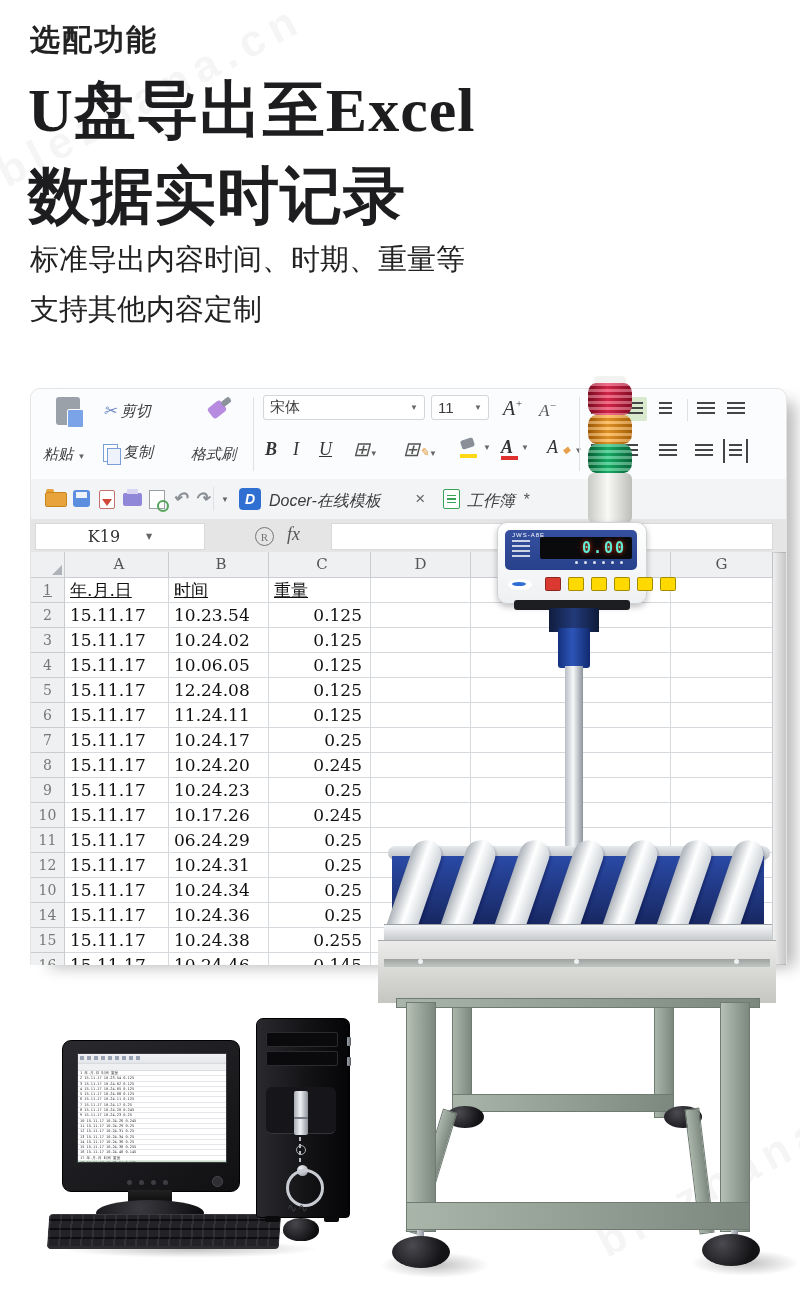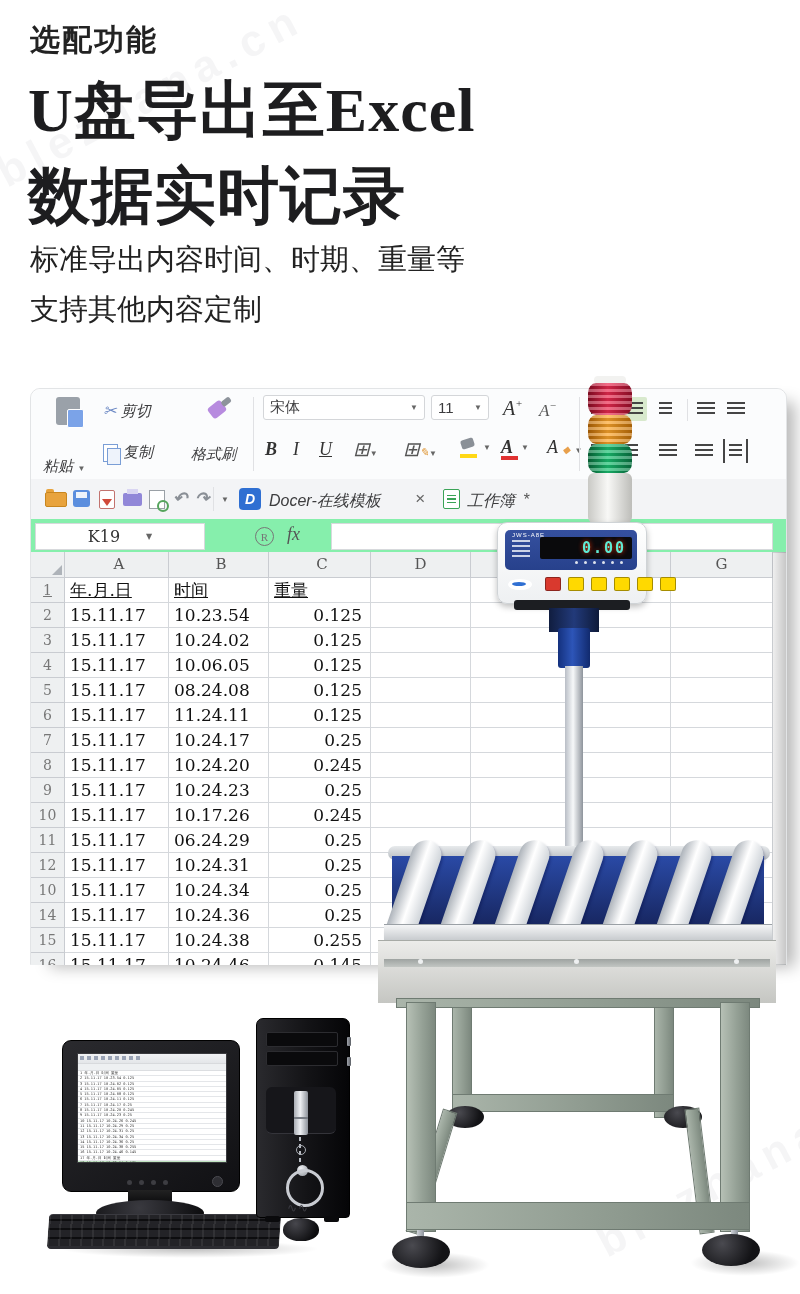--- a/index.html
+++ b/index.html
@@ -19,21 +19,21 @@
   .subline{left:30px;font-size:29px;color:#222;font-family:"Liberation Serif",serif;}
 
   
   .window{left:30px;top:388px;width:757px;height:577px;background:#fff;
           border:1px solid #e2e4e6;border-radius:10px 10px 0 0;
           box-shadow:14px 8px 16px -6px rgba(0,0,0,0.28);box-sizing:border-box;}
   .ribbon{position:absolute;left:0;top:0;width:100%;height:90px;background:#fbfcfd;
           border-radius:10px 10px 0 0;border-bottom:1px solid #e6e7e9;}
   .quickbar{position:absolute;left:0;top:90px;width:100%;height:40px;background:#f3f4f6;
             border-bottom:1px solid #e2e3e5;}
-  .formularow{position:absolute;left:0;top:130px;width:100%;height:33px;background:#86efac;
+  .formularow{position:absolute;left:0;top:130px;width:100%;height:33px;background:#e5e5e5;
               border-bottom:1px solid #dddfe2;}
   .sheet{position:absolute;left:0;top:163px;width:742px;height:413px;background:#fff;overflow:hidden;}
   .edge-shade{position:absolute;right:0;top:163px;width:14px;height:413px;
               background:linear-gradient(to right,rgba(0,0,0,0.05),rgba(0,0,0,0.22));}
 
   
   .ric{position:absolute;color:#444;font-style:italic;}
   .vdiv{position:absolute;width:1px;background:#e0e1e4;top:8px;height:74px;}
   .lbl{font-size:15px;color:#3c3c3e;}
   .caret{font-size:8px;color:#666;}
@@ -199,21 +199,21 @@
   </div>
   <div class="abs subline" style="top:290px;">支持其他内容定制</div>
   <div class="abs subline" style="top:240px;">标准导出内容时间、时期、重量等</div>
 
   <div class="abs window">
 
     <div class="ribbon">
       <div class="ric" style="left:25px;top:8px;">
           <div class="clipboard"></div>
         </div>
-      <div class="ric" style="left:12px;top:68px;text-align:center;">
+      <div class="ric" style="left:12px;top:56px;text-align:center;">
         <span class="lbl">粘贴</span> <span class="caret">▼</span>
       </div>
       <div class="ric" style="left:72px;top:12px;">
         <span style="color:#6b88c4;font-size:16px;">✂</span>
         <span class="lbl">剪切</span>
       </div>
       <div class="ric" style="left:72px;top:54px;display:flex;gap:5px;align-items:center;">
         <span class="copyic"></span>
         <span class="lbl">复制</span>
       </div>
@@ -377,21 +377,21 @@
             <div class="cell c1">10.06.05</div>
             <div class="cell c2 num">0.125</div>
             <div class="cell c3"></div>
             <div class="cell c4"></div>
             <div class="cell c5"></div>
             <div class="cell c6"></div>
           </div>
           <div class="srow">
             <div class="cell rownum">5</div>
             <div class="cell c0">15.11.17</div>
-            <div class="cell c1">08.24.08</div>
+            <div class="cell c1">12.24.08</div>
             <div class="cell c2 num">0.125</div>
             <div class="cell c3"></div>
             <div class="cell c4"></div>
             <div class="cell c5"></div>
             <div class="cell c6"></div>
           </div>
           <div class="srow">
             <div class="cell rownum">6</div>
             <div class="cell c0">15.11.17</div>
             <div class="cell c1">11.24.11</div>

